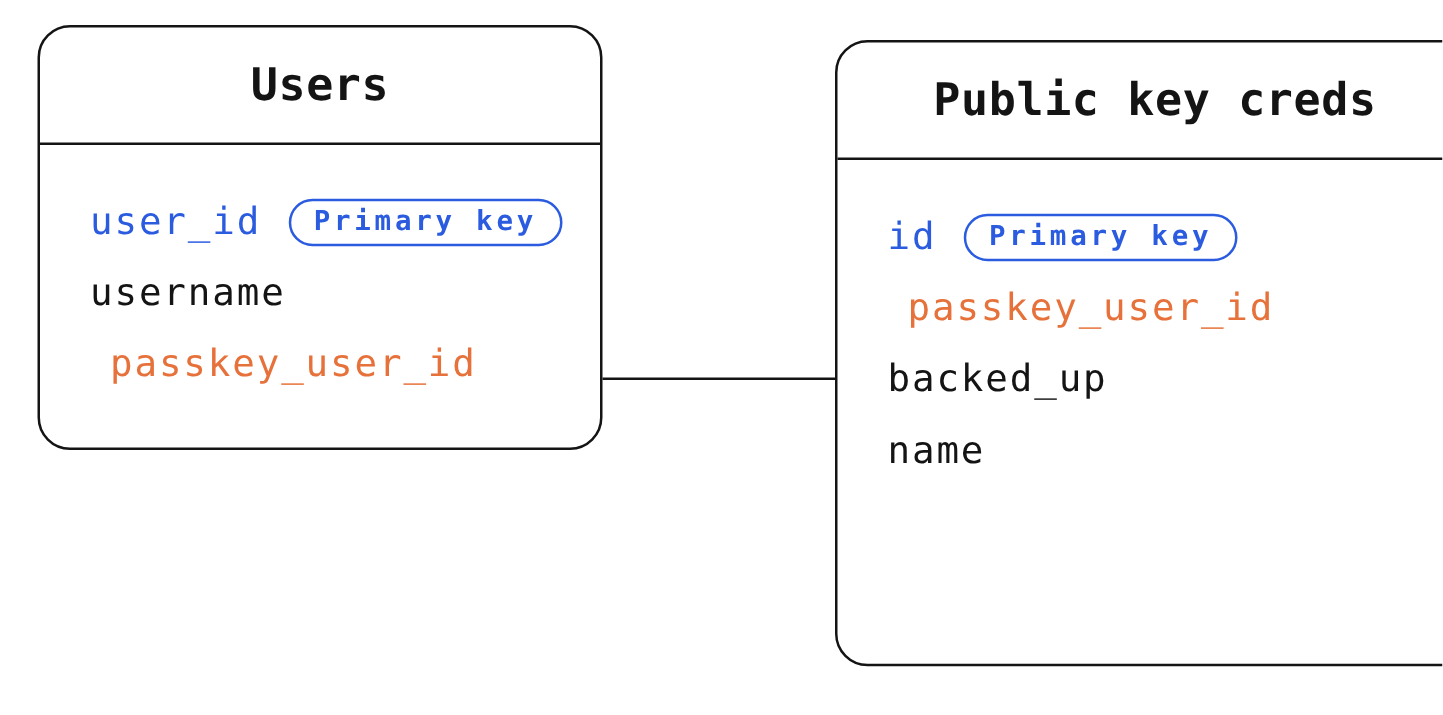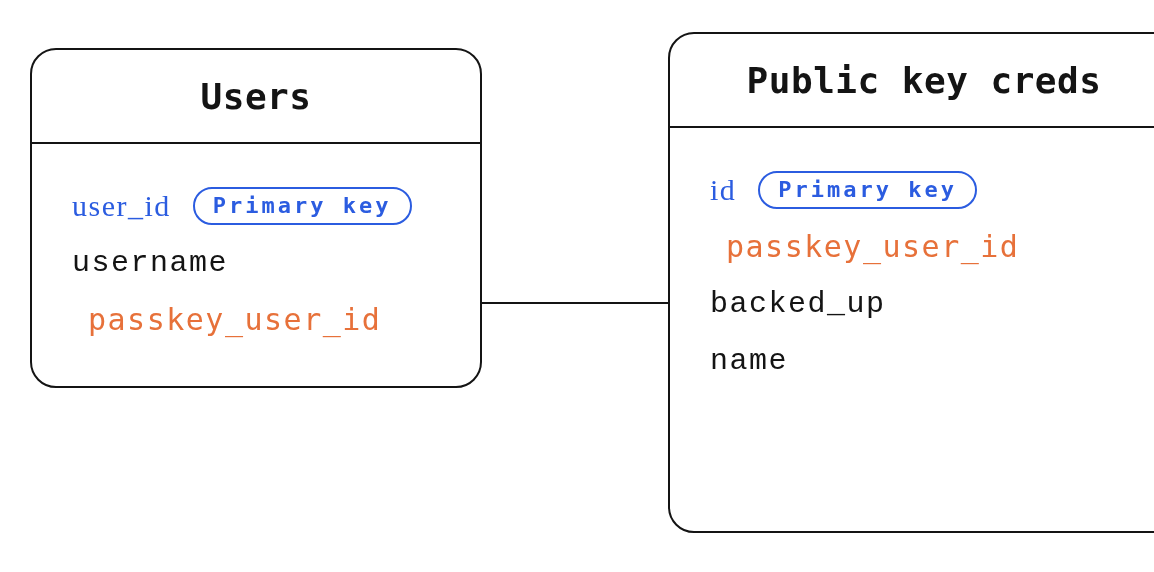--- a/index.html
+++ b/index.html
@@ -17,21 +17,21 @@
     font-family: "DejaVu Sans Mono", "Liberation Mono", monospace;
     color: var(--ink);
     overflow: hidden;
   }
   .table-box {
     position: absolute;
     background: #ffffff;
     border: 2px solid var(--ink);
     border-radius: 26px;
   }
-  .table-users { left: 30px; top: 48px; width: 452px; height: 340px; }
+  .table-users { left: 30px; top: 20px; width: 452px; height: 340px; }
   .table-creds { left: 668px; top: 32px; width: 512px; height: 501px; }
   .table-header {
     height: 94px;
     border-bottom: 2px solid var(--ink);
     display: flex;
     align-items: center;
     justify-content: center;
     font-weight: bold;
     font-size: 36px;
     letter-spacing: 0.5px;
@@ -42,22 +42,22 @@
   .row {
     height: 57px;
     display: flex;
     align-items: center;
     white-space: nowrap;
   }
   .field-name {
     font-size: 30px;
     letter-spacing: 1.5px;
   }
-  .c-black  { color: var(--ink); font-family: Liberation Mono, monospace; }
-  .c-blue   { color: var(--blue); font-family: Liberation Serif, serif; }
+  .c-black  { color: var(--ink); }
+  .c-blue   { color: var(--blue); }
   .c-orange { color: var(--orange); margin-left: 16px; }
   .badge {
     margin-left: 22px;
     height: 38px;
     padding: 0 18px;
     display: inline-flex;
     align-items: center;
     border: 2px solid var(--blue);
     border-radius: 19px;
     color: var(--blue);

